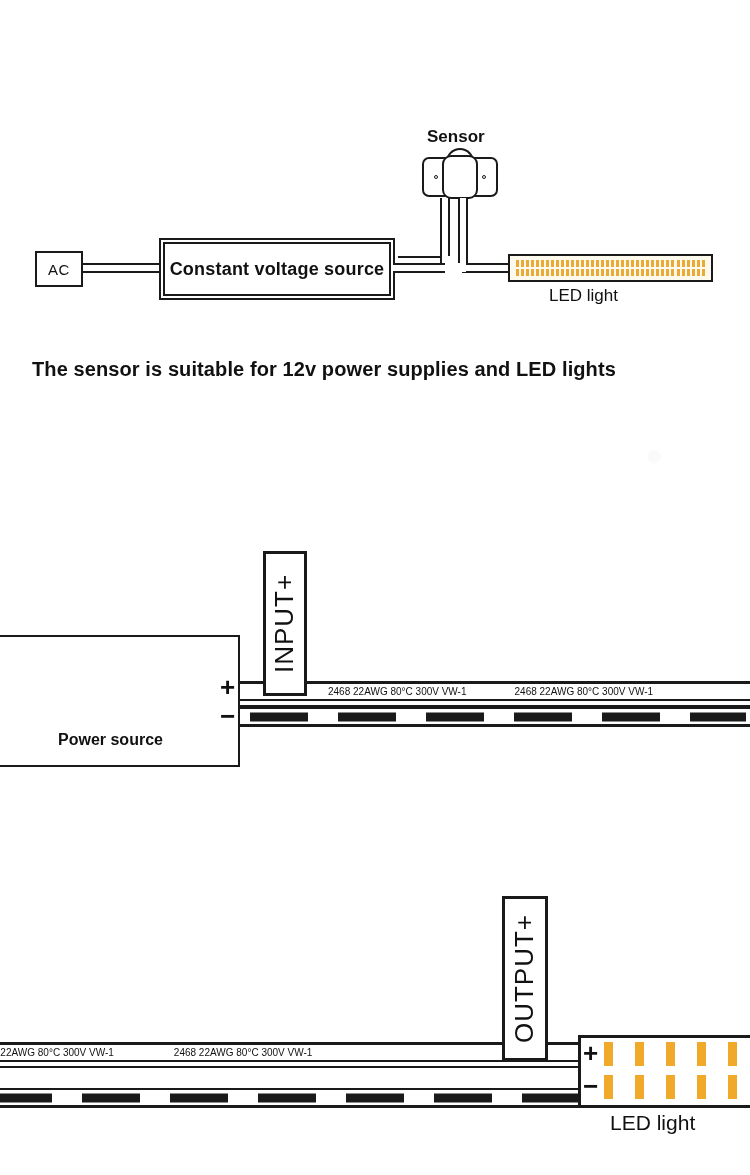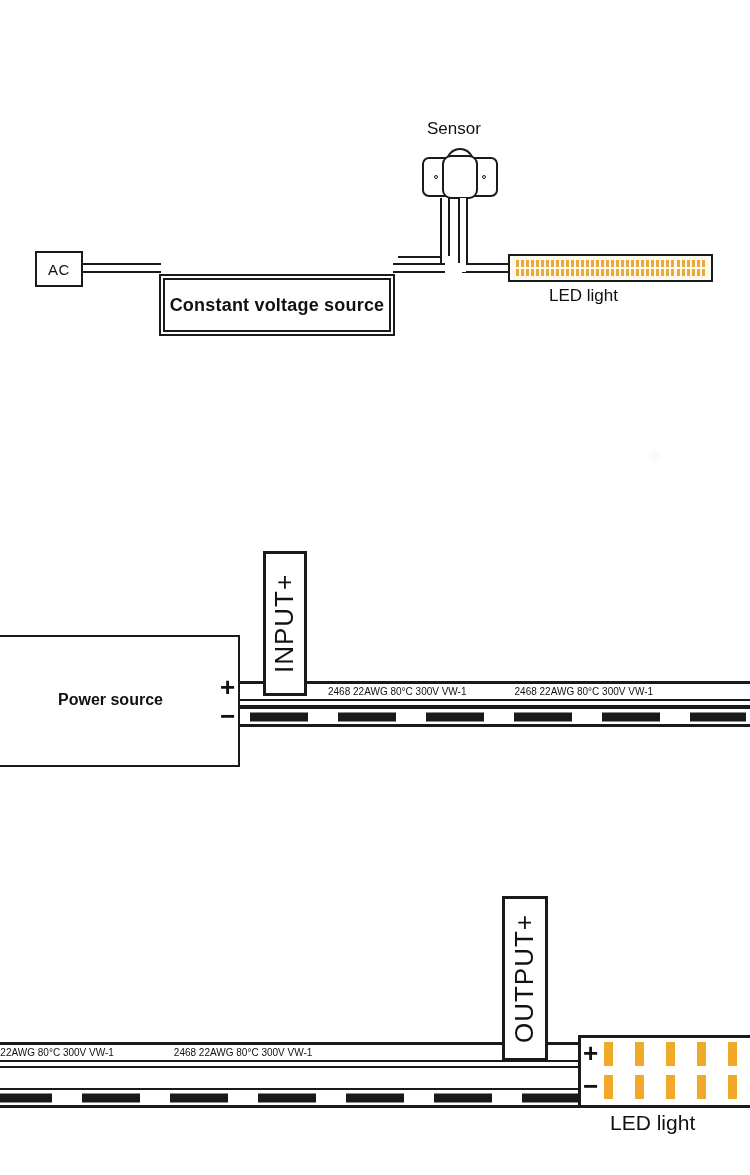--- a/index.html
+++ b/index.html
@@ -36,24 +36,24 @@
   .centered {
     display: flex;
     align-items: center;
     justify-content: center;
     text-align: left;
   }
 
   
   .t-ac        { font-size: 15px; font-weight: 400; letter-spacing: .5px; }
   .t-cvs       { font-size: 18px; font-weight: 700; letter-spacing: .2px; }
-  .t-sensor    { font-size: 17px; font-weight: 400; }
+  .t-sensor    { font-size: 17px; font-weight: 700; margin-top: 8px; }
   .t-ledlight  { font-size: 17px; font-weight: 400; }
   .t-caption   { font-size: 20px; font-weight: 700; letter-spacing: .1px; }
-  .t-psource   { font-size: 16px; font-weight: 700; }
+  .t-psource   { font-size: 16px; font-weight: 700; margin-top: 40px; }
   .t-vert      { font-size: 26px; font-weight: 400; letter-spacing: 1px; white-space: nowrap; }
   .t-cable     { font-size: 10px; font-weight: 400; white-space: nowrap; }
   .t-ledbig    { font-size: 21px; font-weight: 400; }
   .t-sign      { font-size: 26px; font-weight: 700; line-height: 1; }
 
   
   .wire-pair {
     background: #ffffff;
     border-top: 2px solid #1a1a1a;
     border-bottom: 2px solid #1a1a1a;
@@ -208,21 +208,21 @@
 
   <div class="abs wire-vert-pair" style="left:458px; top:198px; width:10px; height:72px;"></div>
   <div class="abs wire-pair" style="left:462px; top:263px; width:48px; height:10px;"></div>
   <div class="abs" style="left:458px; top:263px; width:10px; height:9px; background:#ffffff;"></div>
   <div class="abs wire-line" style="left:466px; top:263px; width:2px; height:8px;"></div>
 
   <div class="abs box-plain centered t-ac" style="left:35px; top:251px; width:48px; height:36px;">AC</div>
 
   <div class="abs wire-pair" style="left:83px; top:263px; width:78px; height:10px;"></div>
 
-  <div class="abs box-double centered t-cvs" style="left:163px; top:242px; width:228px; height:54px;margin-top:36px;">Constant voltage source</div>
+  <div class="abs box-double centered t-cvs" style="left:163px; top:242px; width:228px; height:54px;">Constant voltage source</div>
 
   <div class="abs wire-pair" style="left:393px; top:263px; width:52px; height:10px;"></div>
 
   <div class="abs wire-pair" style="left:466px; top:263px; width:46px; height:10px;"></div>
 
   <div class="abs led-strip" id="top-led-strip" style="left:508px; top:254px; width:205px; height:28px;">
     <div class="led-row">
         <div class="led-dash"></div>
         <div class="led-dash"></div>
         <div class="led-dash"></div>
@@ -299,20 +299,21 @@
         <div class="led-dash"></div>
         <div class="led-dash"></div>
         <div class="led-dash"></div>
         <div class="led-dash"></div>
         <div class="led-dash"></div>
       </div>
   </div>
 
   <div class="abs t-ledlight" style="left:549px; top:286px;">LED light</div>
 
+  <div class="abs t-caption" style="left:32px; top:358px;">The sensor is suitable for 12v power supplies and LED lights</div>
 
   <div class="abs watermark" style="left:645px; top:438px;">●</div>
 
   <div class="abs box-plain" style="left:-10px; top:635px; width:250px; height:132px;"></div>
   <div class="abs t-psource" style="left:58px; top:691px;">Power source</div>
 
   <div class="abs t-sign" style="left:220px; top:674px;">+</div>
   <div class="abs t-sign" style="left:220px; top:703px;">−</div>
 
   <div class="abs cable-top" id="mid-cable-top" style="left:240px; top:681px; width:510px; height:20px;">

